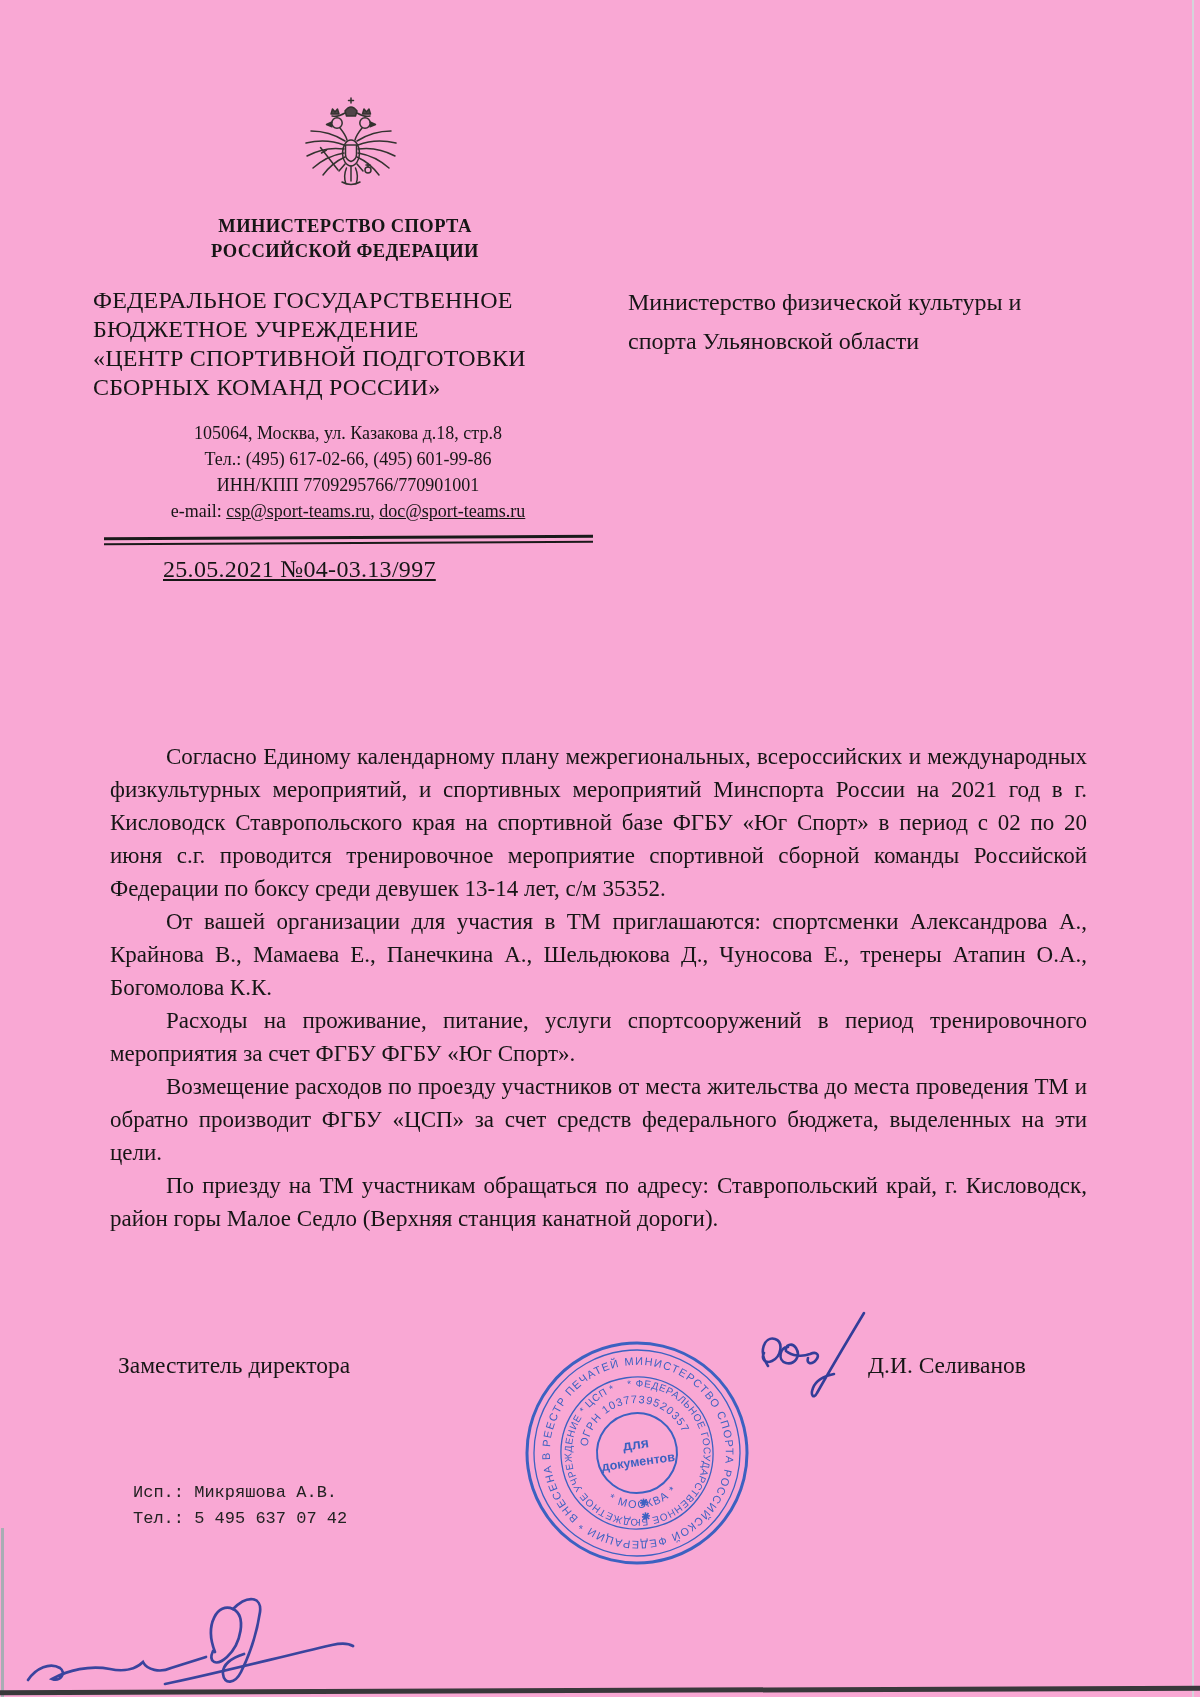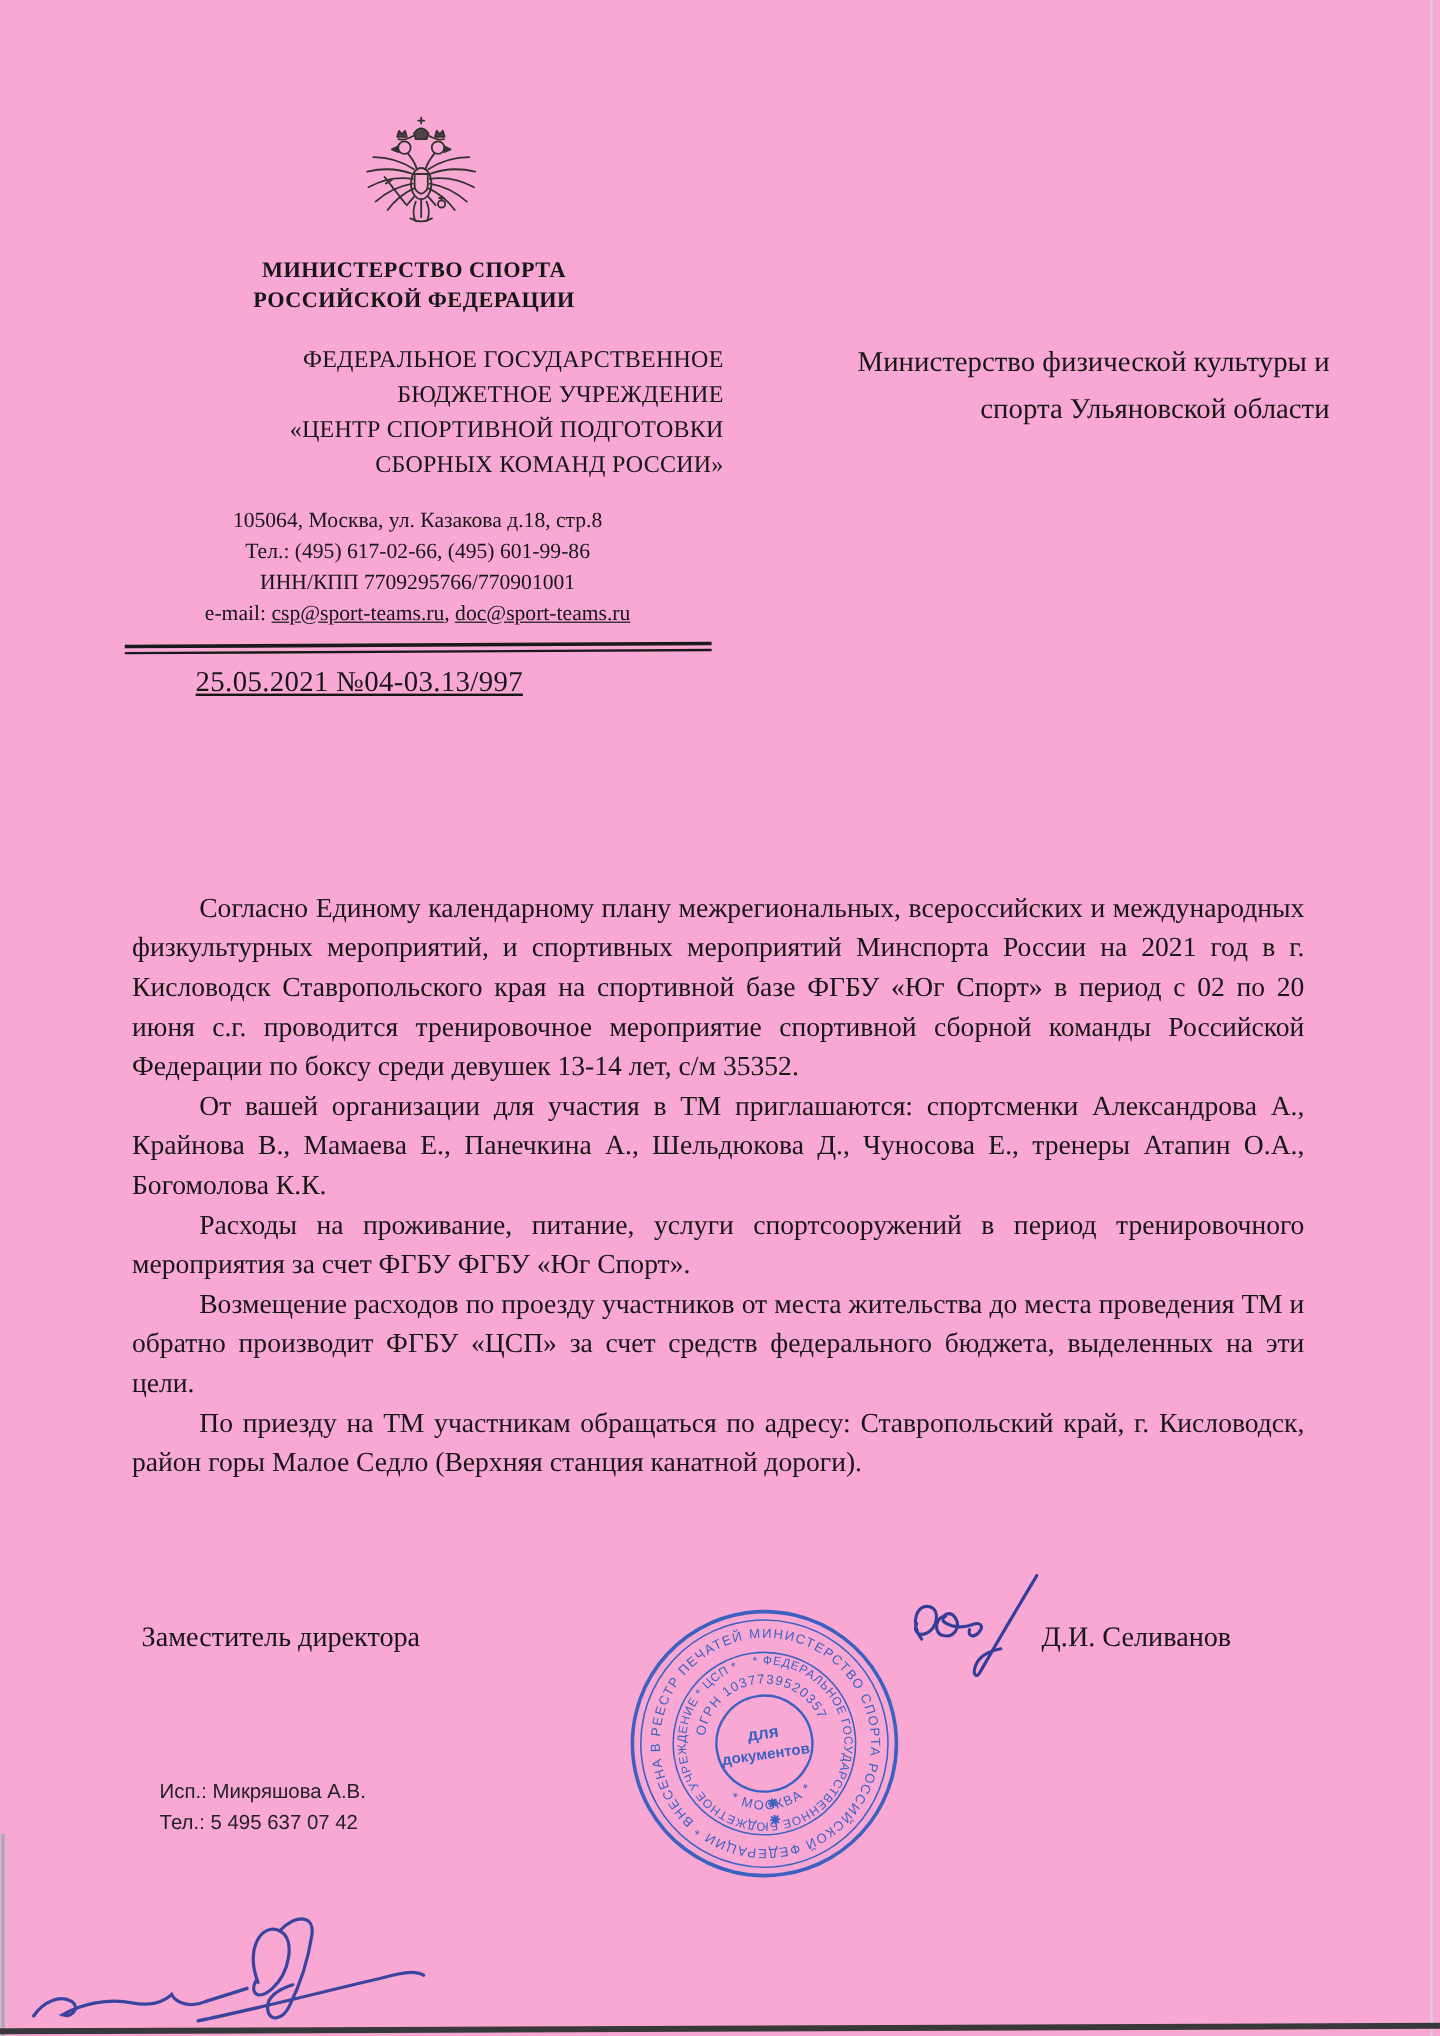--- a/index.html
+++ b/index.html
@@ -9,58 +9,58 @@
     font-family:"Liberation Serif", serif; color:#161616;
   }
   
   .eagle { position:absolute; left:298px; top:94px; width:106px; height:118px; }
   .ministry {
     position:absolute; left:165px; top:214px; width:360px;
     text-align:center; font-weight:bold; font-size:18.5px; line-height:25px; letter-spacing:.4px;
   }
   .org-block {
     position:absolute; left:93px; top:286px; width:510px;
-    text-align:right; font-size:20px; line-height:29px; letter-spacing:.2px;
+    text-align:left; font-size:24px; line-height:29px; letter-spacing:.2px;
   }
   .org-block .org-name { font-weight:normal; }
   .addr-block {
     position:absolute; left:93px; top:420px; width:510px;
     text-align:center; font-size:18px; line-height:26px;
   }
   .email-link { text-decoration:underline; }
   .rule-double {
     position:absolute; left:104px; top:536px; width:489px; height:3px;
     border-top:3.5px solid #1a1a1a; border-bottom:2px solid #1a1a1a;
     transform:rotate(-0.3deg);
   }
   .ref-line {
     position:absolute; left:163px; top:556px;
     font-size:24px; text-decoration:underline; letter-spacing:.3px;text-align:right;
   }
   .recipient {
     position:absolute; left:628px; top:283px; width:480px;
-    text-align:right; font-size:24px; line-height:39px;
+    text-align:left; font-size:24px; line-height:39px;
   }
   
   .body-text {
     position:absolute; left:110px; top:740px; width:977px;
     font-size:23px; line-height:33px; text-align:justify;
   }
   .body-text p { margin:0; text-indent:56px; }
   
   .sig-title { position:absolute; left:118px; top:1352px; font-size:23.5px; }
   .sig-name  { position:absolute; left:868px; top:1352px; font-size:23.5px; }
   .stamp { position:absolute; left:520px; top:1336px; width:234px; height:234px;
            transform:rotate(-8deg); opacity:.93; }
   .sig-hand-1 { position:absolute; left:748px; top:1308px; width:140px; height:95px; }
   .sig-hand-2 { position:absolute; left:10px; top:1586px; width:348px; height:108px; }
   
   .footer {
     position:absolute; left:133px; top:1480px;
-    font-family:Liberation Sans, sans-serif; font-size:17px; line-height:26px; color:#222;
+    font-family:Liberation Mono, monospace; font-size:17px; line-height:26px; color:#222;
   }
   
   .edge-right  { position:absolute; left:1192px; top:0; width:2px; height:1697px; background:#d4d4da; }
   .edge-bottom { position:absolute; left:-4px; top:1688px; width:1210px; height:4.5px;
                  background:#39393b; transform:rotate(-0.22deg); }
   .edge-left-bottom { position:absolute; left:1px; top:1528px; width:3px; height:169px; background:#a8adb4; }
 </style>
 </head>
 <body>
 

